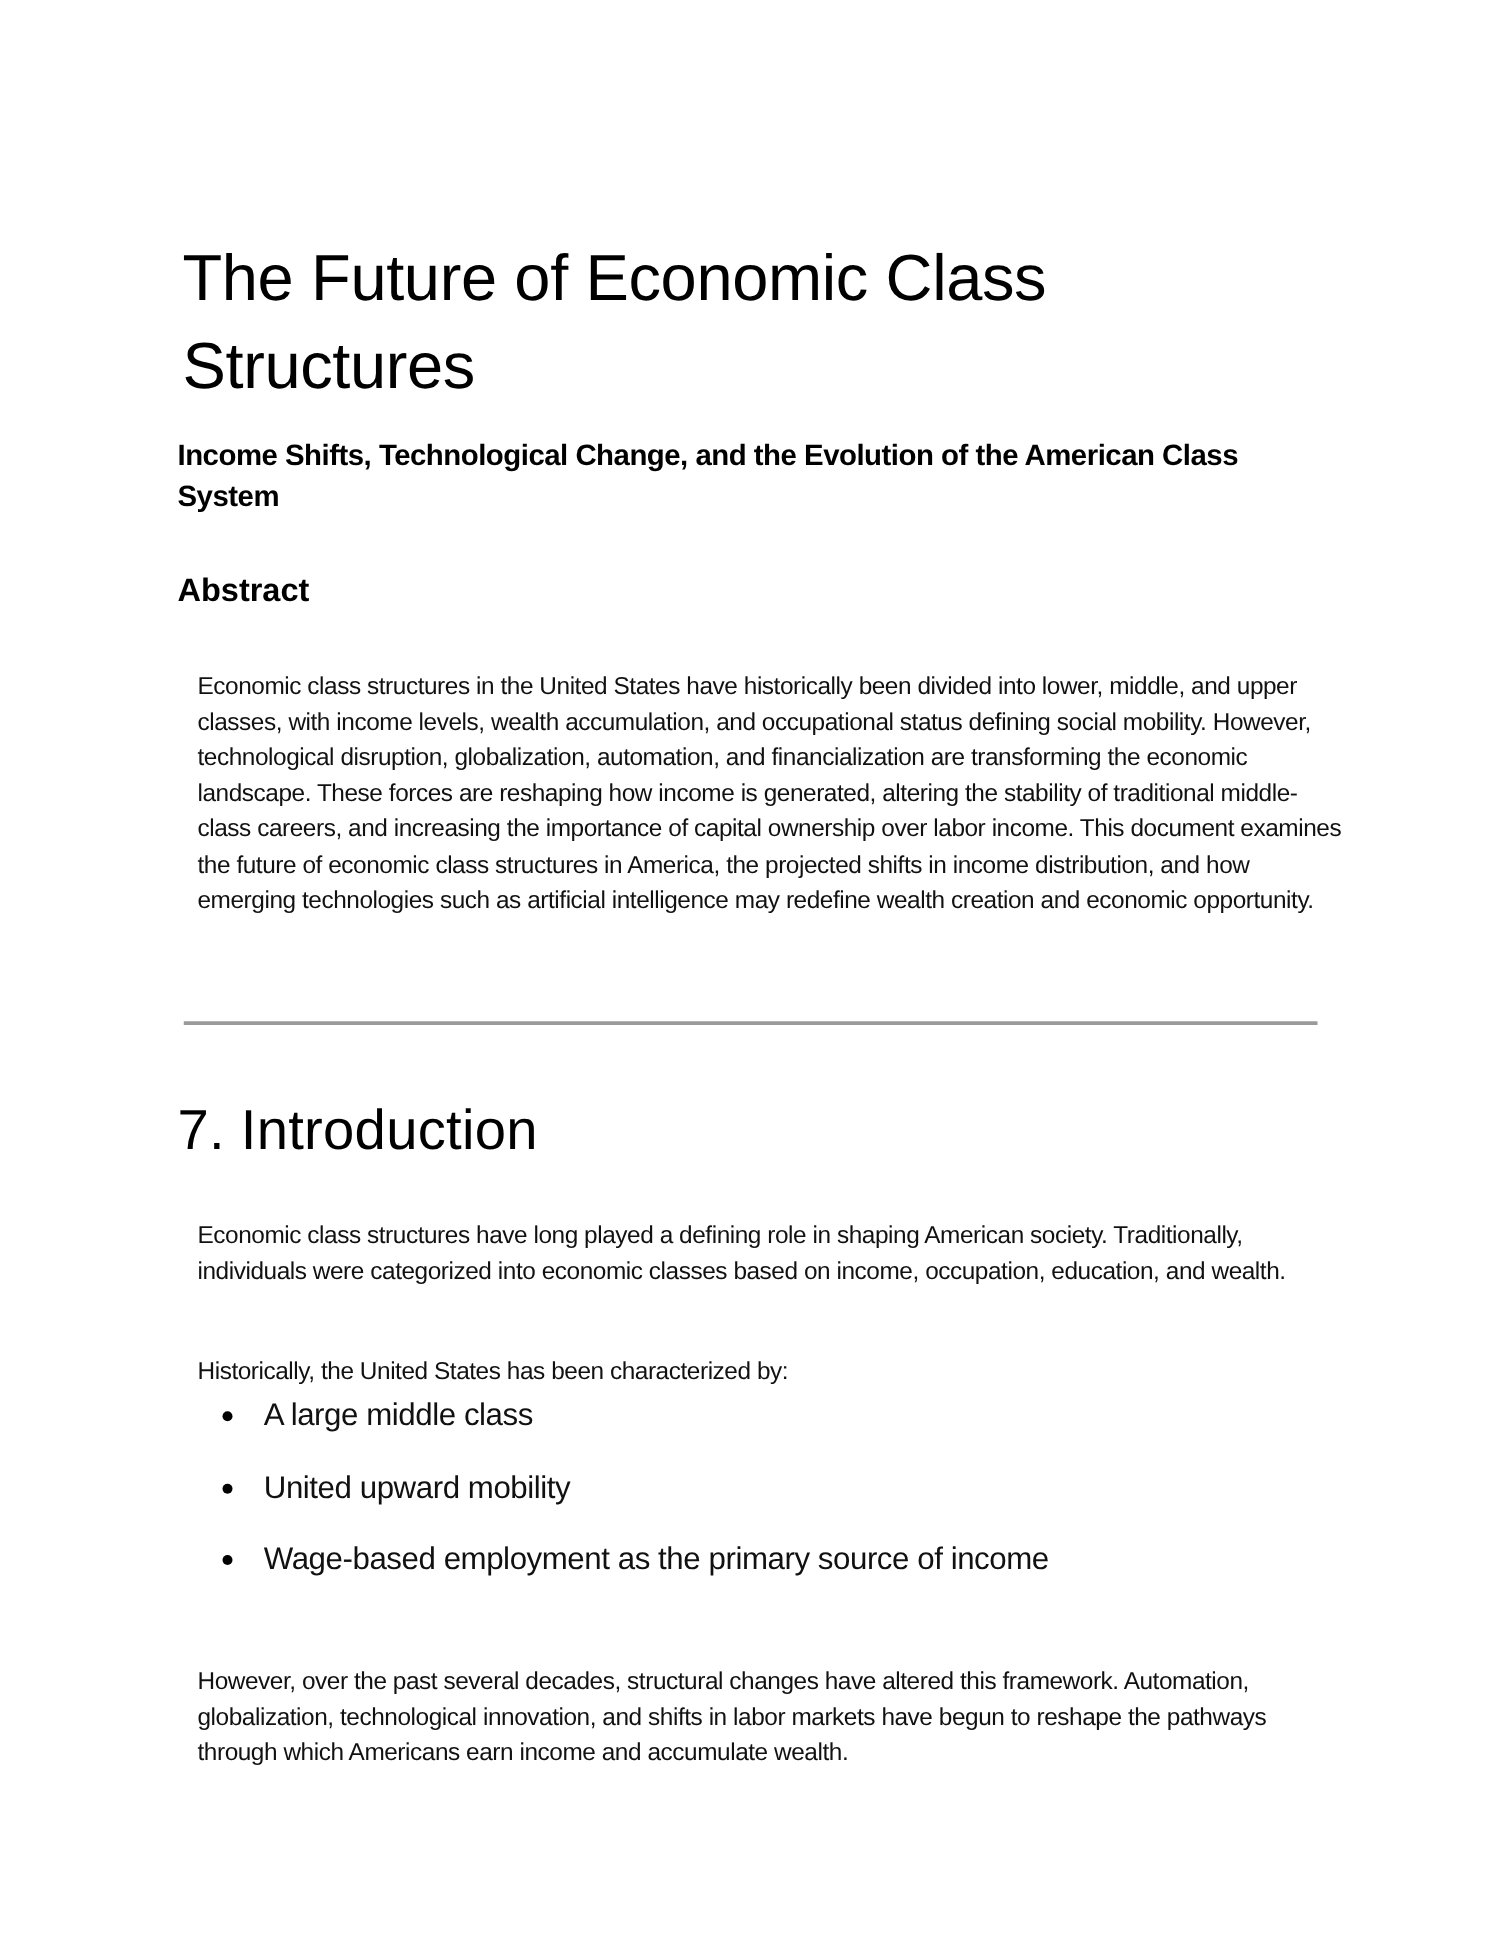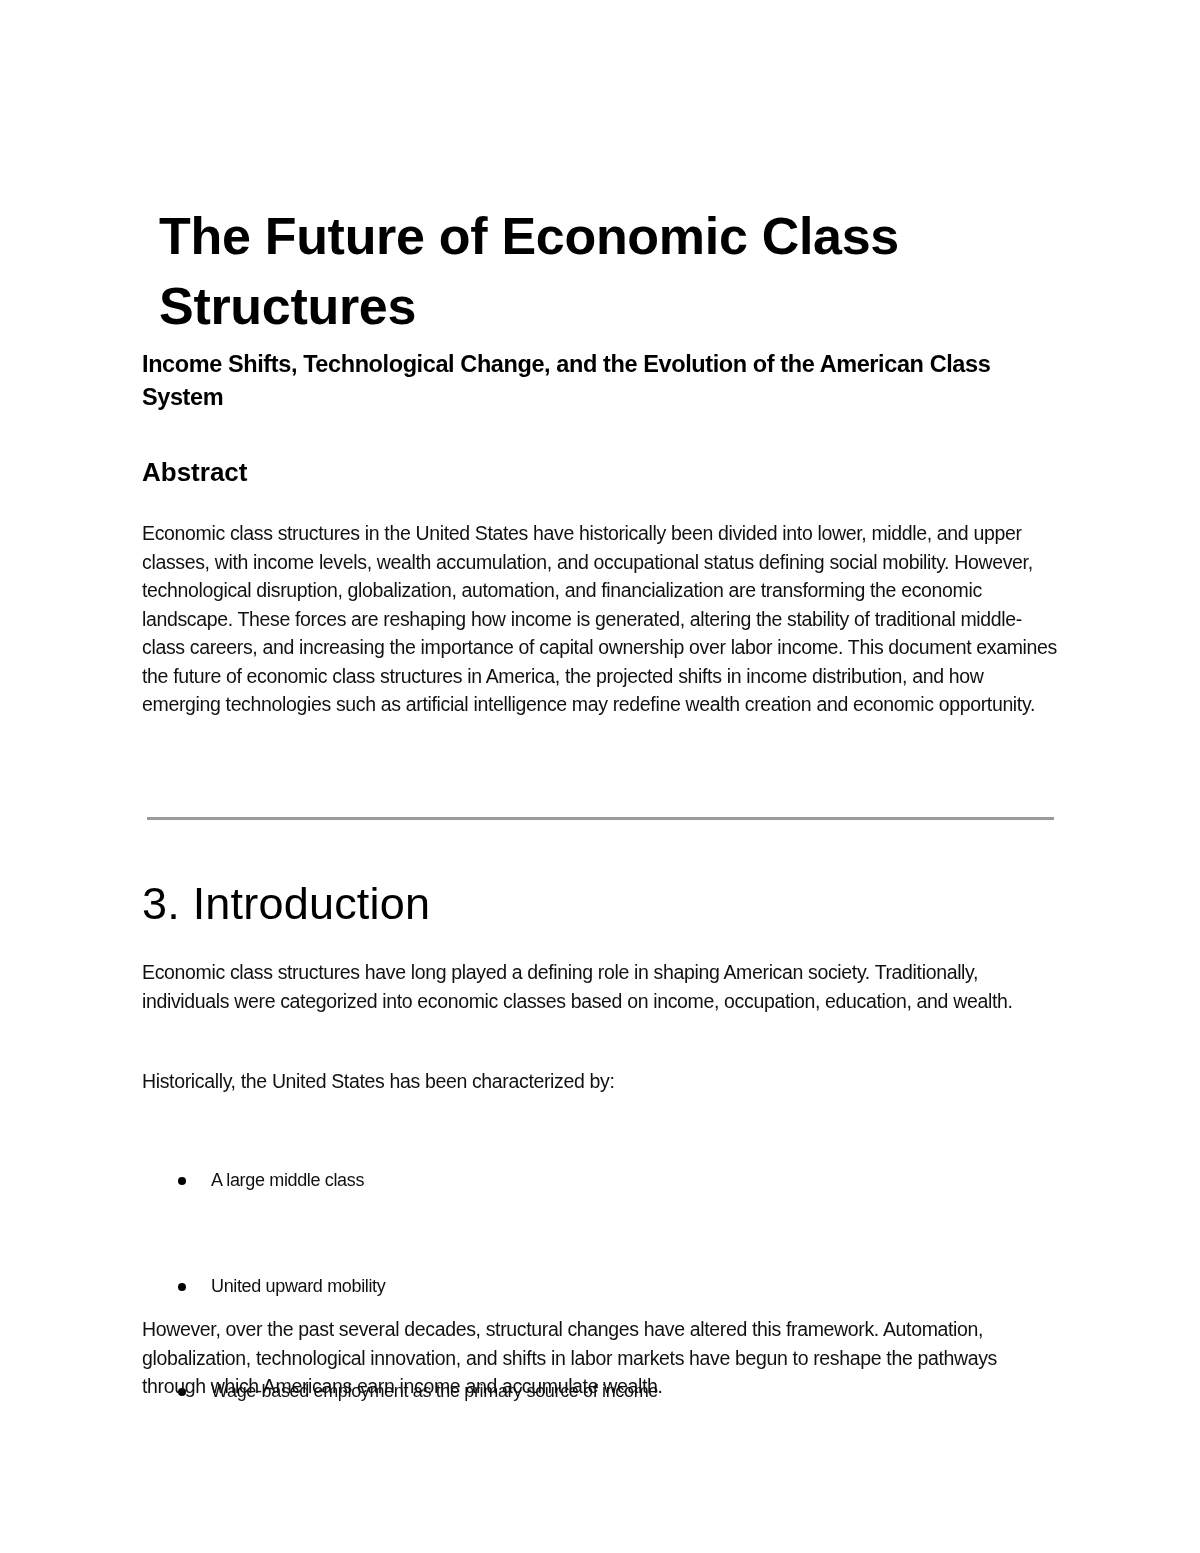--- a/index.html
+++ b/index.html
@@ -19,23 +19,23 @@
       position: absolute;
       left: 142px;
       top: 0;
       width: 915px;
     }
     .title {
       position: absolute;
       top: 184px;
       left: 0;
       width: 915px;
-      margin: 17px;
+      margin: 4px;
       font-size: 52px;
-      font-weight: bold;
+      font-weight: normal;
       line-height: 70px;
       letter-spacing: -0.3px;
     }
     .subtitle {
       position: absolute;
       top: 348px;
       left: 0;
       width: 915px;
       margin: 0;
       font-size: 23.5px;
@@ -49,21 +49,21 @@
       left: 0;
       margin: 0;
       font-size: 26px;
       font-weight: bold;
       line-height: 40px;
     }
     .para {
       position: absolute;
       left: 0;
       width: 915px;
-      margin: 0;
+      margin: 16px;
       font-size: 19.5px;
       line-height: 28.5px;
       color: #111111;
       letter-spacing: -0.35px;
     }
     .p-abstract { top: 519px; }
     .rule {
       position: absolute;
       top: 817px;
       left: 5px;
@@ -88,25 +88,24 @@
       top: 1118px;
       left: 0;
       width: 915px;
       margin: 0;
       padding: 0;
       list-style: none;
     }
     .bullets li {
       position: relative;
       height: 57.5px;
-      font-size: 18px;
+      font-size: 25px;
       line-height: 28px;
       color: #111111;
       letter-spacing: -0.35px;
-      margin-top: 48px;
     }
     .bullets .dot {
       position: absolute;
       left: 36px;
       top: 11px;
       width: 8px;
       height: 8px;
       border-radius: 50%;
       background: #000000;
     }
@@ -126,21 +125,21 @@
   <h1 class="title">The Future of Economic Class Structures</h1>
 
   <h3 class="subtitle">Income Shifts, Technological Change, and the Evolution of the American Class System</h3>
 
   <h2 class="h-abstract">Abstract</h2>
 
   <p class="para p-abstract">Economic class structures in the United States have historically been divided into lower, middle, and upper classes, with income levels, wealth accumulation, and occupational status defining social mobility. However, technological disruption, globalization, automation, and financialization are transforming the economic landscape. These forces are reshaping how income is generated, altering the stability of traditional middle-class careers, and increasing the importance of capital ownership over labor income. This document examines the future of economic class structures in America, the projected shifts in income distribution, and how emerging technologies such as artificial intelligence may redefine wealth creation and economic opportunity.</p>
 
   <div class="rule"></div>
 
-  <h2 class="h-intro">3. Introduction</h2>
+  <h2 class="h-intro">7. Introduction</h2>
 
   <p class="para p-intro1">Economic class structures have long played a defining role in shaping American society. Traditionally, individuals were categorized into economic classes based on income, occupation, education, and wealth.</p>
 
   <p class="para p-intro2">Historically, the United States has been characterized by:</p>
 
   <ul class="bullets">
     <li>
       <span class="dot"></span>
       <span class="btext">A large middle class</span>
     </li>

